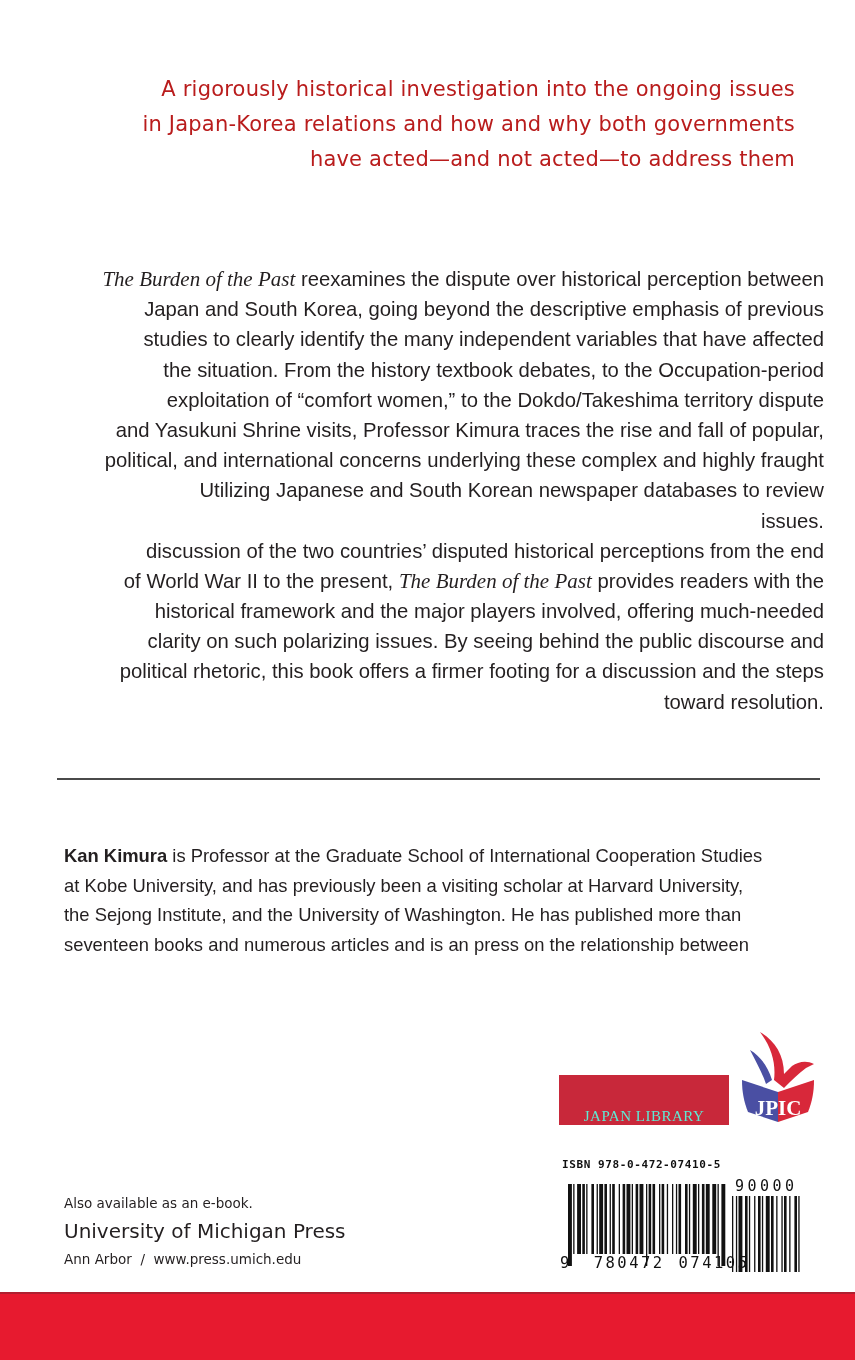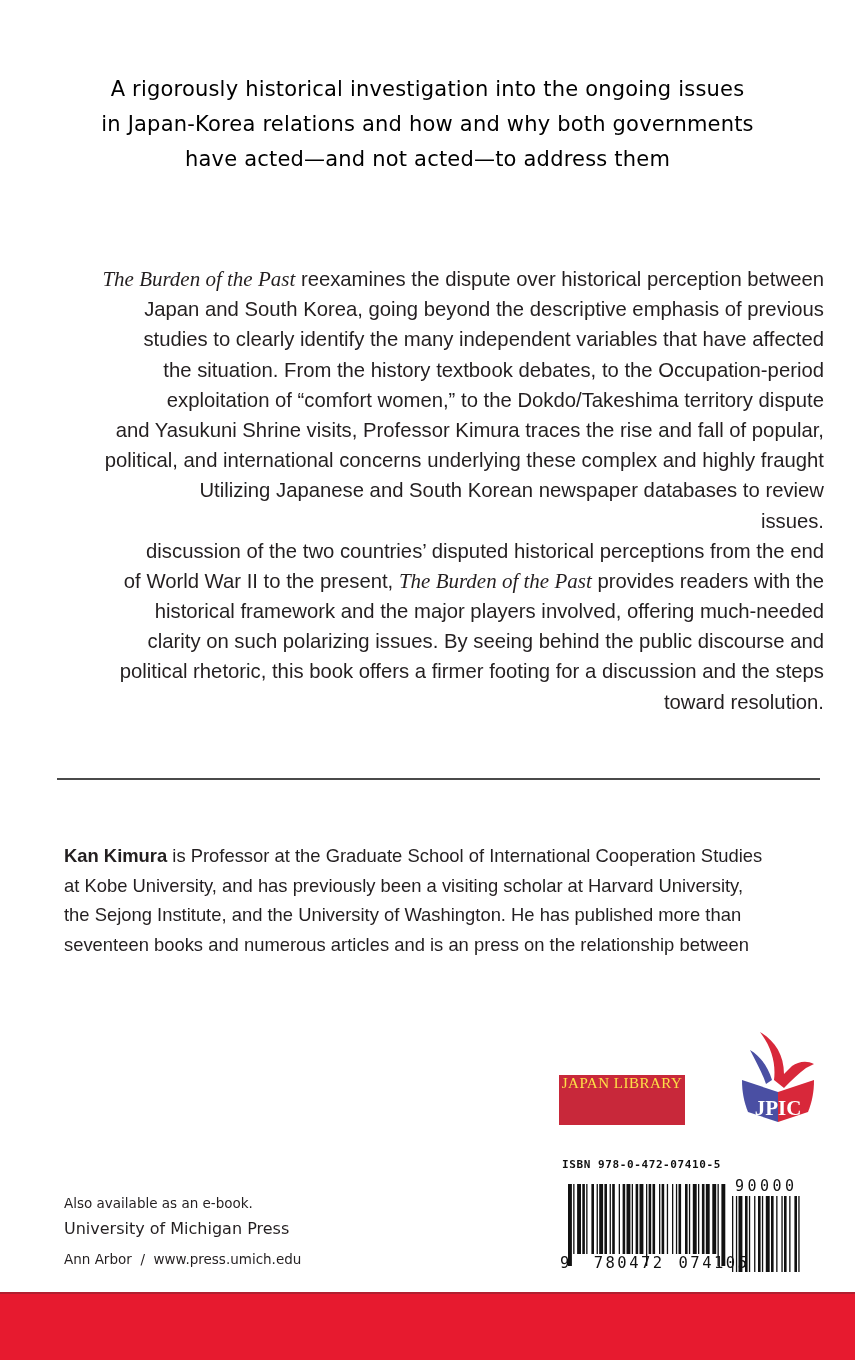--- a/index.html
+++ b/index.html
@@ -1,23 +1,23 @@
 <!DOCTYPE html>
 <html><head>
 <meta charset="utf-8">
 <style>
   html, body { margin: 0; padding: 0; }
   body {
     width: 855px; height: 1360px; background: #ffffff; position: relative; overflow: hidden;
     color: #231f20; font-family: "Liberation Sans", sans-serif;
   }
   .tagline {
-    position: absolute; left: 60px; top: 72px; width: 735px; text-align: center;
+    position: absolute; left: 60px; top: 72px; width: 735px; text-align: right;
     font-family: "DejaVu Sans", sans-serif; font-size: 21px; line-height: 35px; letter-spacing: 0.2px;
-    color: #000000;
+    color: #b91c1c;
   }
   .tagline div { white-space: nowrap; }
   .desc {
     position: absolute; left: 64px; top: 264px; width: 760px;
     font-family: "Liberation Sans", sans-serif; font-size: 20.3px; line-height: 30.2px;
     color: #231f20;
     text-align: right;
   }
   .desc .line { white-space: nowrap; height: 30.2px; }
   .desc .indent { padding-left: 18px; }
@@ -25,22 +25,22 @@
   .divider {
     position: absolute; left: 57px; top: 778px; width: 763px; height: 2px; background: #4a4a4a;
   }
   .bio {
     position: absolute; left: 64px; top: 841px; width: 760px;
     font-family: "Liberation Sans", sans-serif; font-size: 18.4px; line-height: 29.6px; color: #231f20;
   }
   .bio .line { white-space: nowrap; height: 29.6px; }
   .bio b { font-weight: bold; }
   .jl-badge {
-    position: absolute; left: 559px; top: 1075px; width: 126px; height: 50px; background: #c8283a;
-    color: #fde047; display: flex; align-items: flex-start; justify-content: center;
+    position: absolute; left: 559px; top: 1075px; width: 170px; height: 50px; background: #c8283a;
+    color: #5eead4; display: flex; align-items: flex-end; justify-content: center;
     font-family: "Liberation Serif", serif; font-size: 15px; letter-spacing: 0.5px;
   }
   .jpic-logo { position: absolute; left: 740px; top: 1030px; width: 76px; height: 92px; }
   .isbn-text {
     position: absolute; left: 562px; top: 1158px; font-family: "DejaVu Sans Mono", monospace;
     font-size: 11px; font-weight: bold; letter-spacing: 0.6px; color: #111;
   }
   .barcode { position: absolute; left: 560px; top: 1174px; width: 250px; height: 100px; }
   .barcode-main-digits {
     position: absolute; left: 560px; top: 1254px; font-family: "DejaVu Sans Mono", monospace;
@@ -49,21 +49,21 @@
   .addon-digits {
     position: absolute; left: 735px; top: 1177px; font-family: "DejaVu Sans Mono", monospace;
     font-size: 15px; color: #111; letter-spacing: 3.5px;
   }
   .ebook {
     position: absolute; left: 64px; top: 1195px; font-family: "DejaVu Sans", sans-serif;
     font-size: 13.5px; color: #231f20;
   }
   .publisher {
     position: absolute; left: 64px; top: 1219px; font-family: "DejaVu Sans", sans-serif;
-    font-size: 16px; color: #231f20;
+    font-size: 20px; color: #231f20;
   }
   .location {
     position: absolute; left: 64px; top: 1251px; font-family: "DejaVu Sans", sans-serif;
     font-size: 13.5px; color: #231f20; white-space: pre;
   }
   .red-band {
     position: absolute; left: 0; top: 1292px; width: 855px; height: 68px; background: #e71a2f;
     border-top: 2px solid #b01f2f;
   }
 </style>

